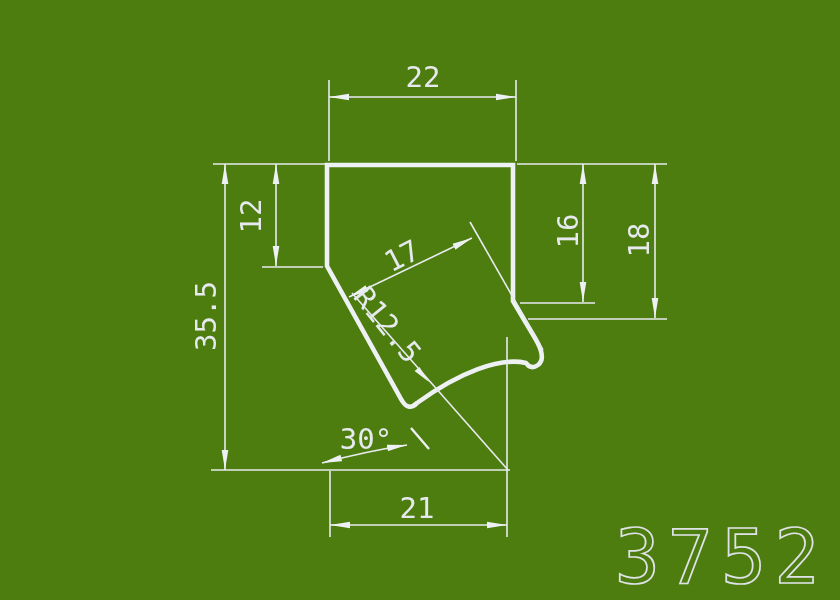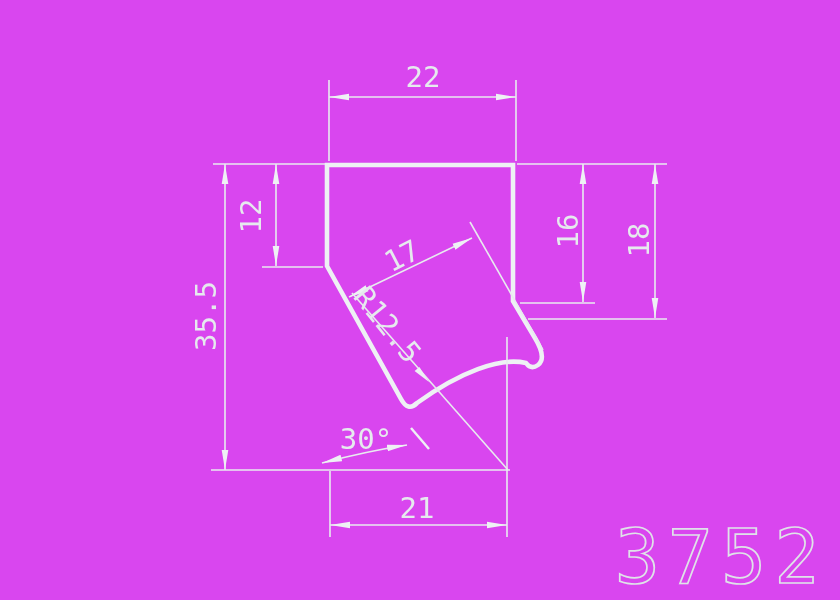--- a/index.html
+++ b/index.html
@@ -1,19 +1,19 @@
 <!DOCTYPE html>
 <html><head>
 <meta charset="utf-8">
 <style>
   html,body{margin:0;padding:0;background:#242830;}
   .stage{
     position:relative;
     width:840px;height:600px;
-    background:#d946ef;
+    background:#4d7c0f;
     overflow:hidden;
     font-family:"DejaVu Sans Mono", monospace;
   }
   svg{display:block;}
   .thick{stroke:#eef1f4;stroke-width:4.6;fill:none;stroke-linejoin:miter;stroke-linecap:butt;}
   .med{stroke:#eef1f4;stroke-width:2.4;fill:none;}
   .thin{stroke:#e8ebef;stroke-width:1.6;fill:none;}
   .dimtxt{
     fill:#e6eaee;
     font-family:"DejaVu Sans Mono", monospace;

